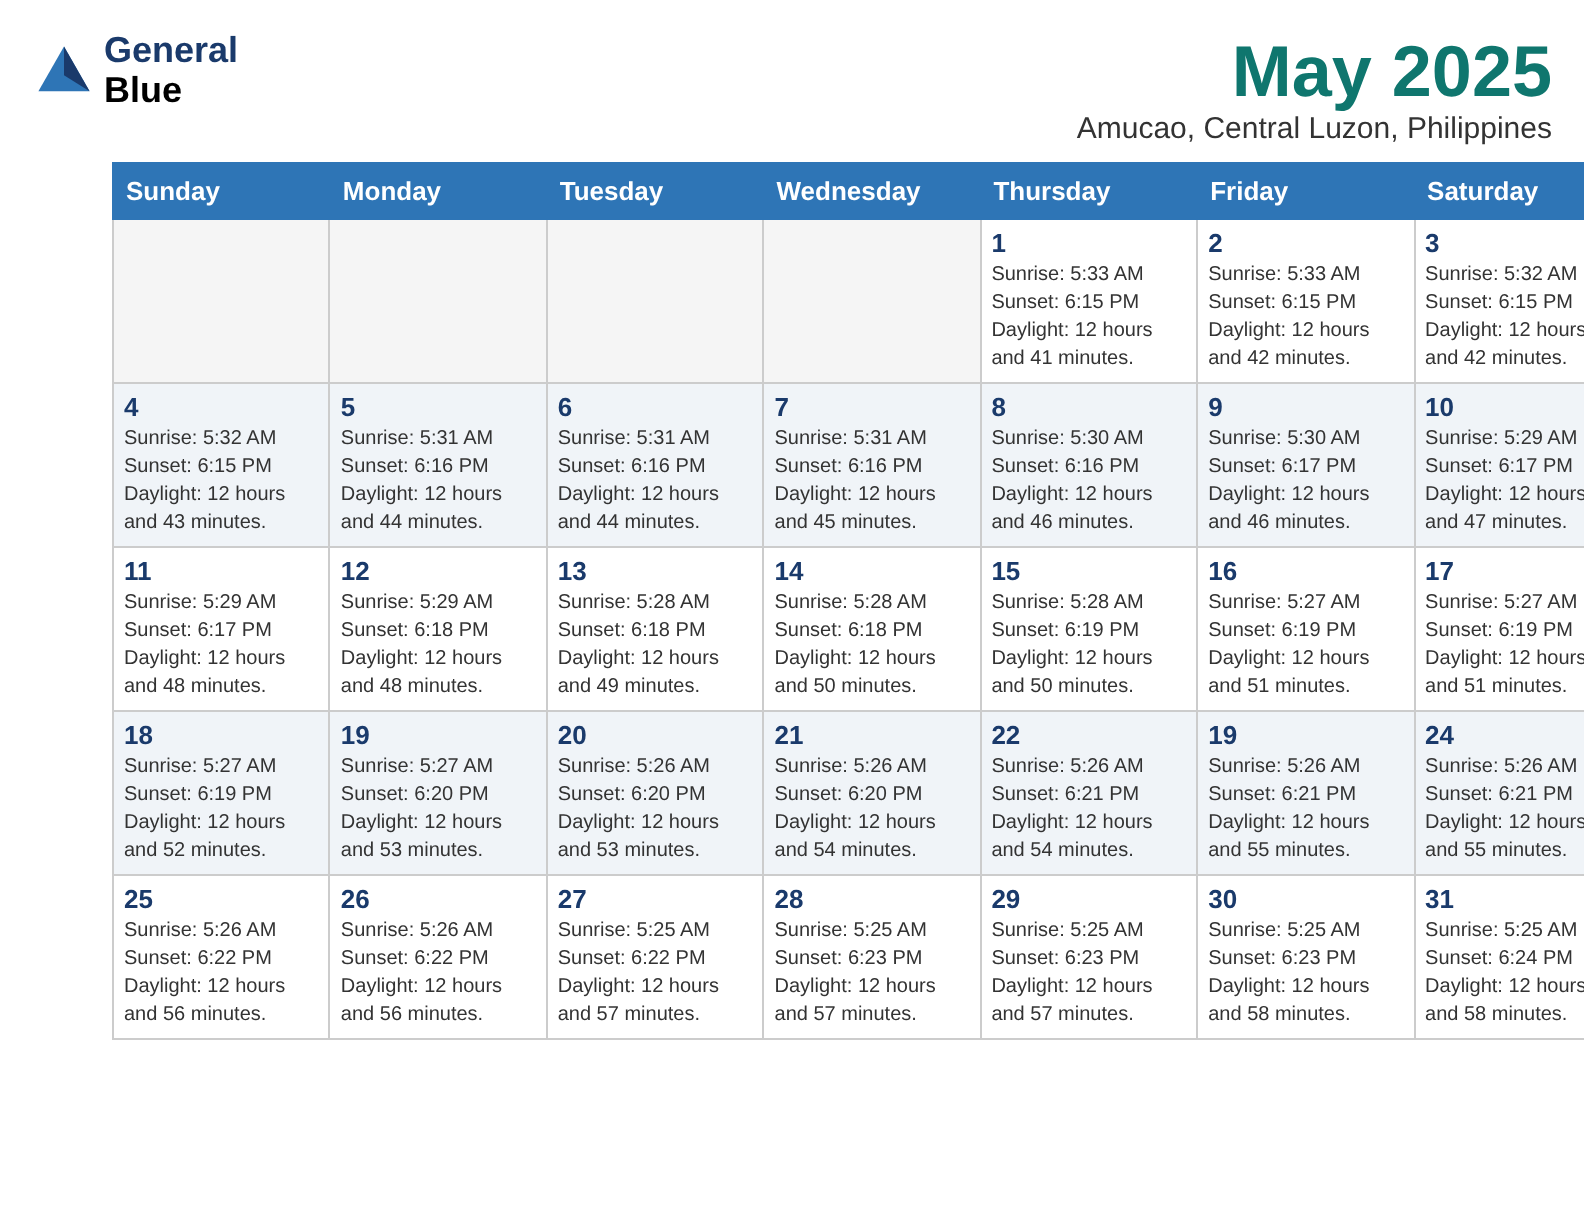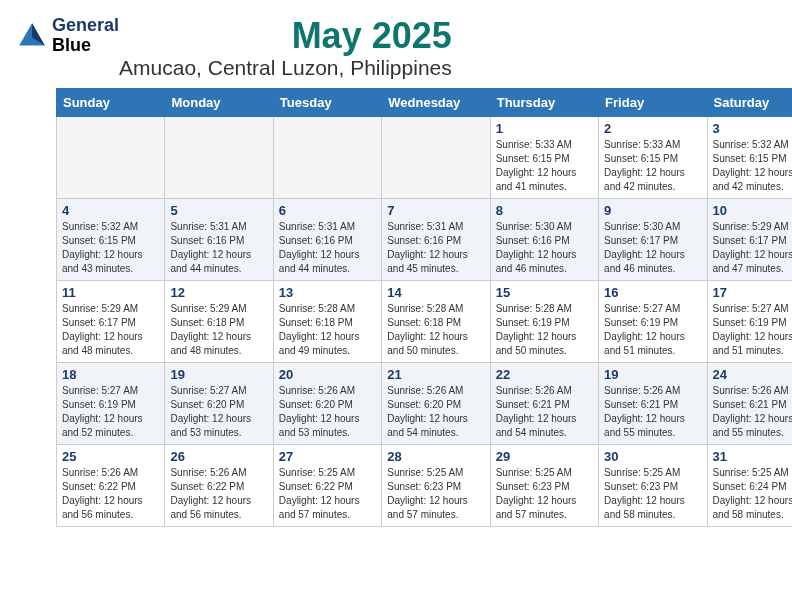--- a/index.html
+++ b/index.html
@@ -6,20 +6,21 @@
     body {
       font-family: Arial, sans-serif;
       background: #fff;
       width: 792px;
       min-height: 612px;
       padding: 16px;
     }
     .header {
       display: flex;
       align-items: flex-start;
+      justify-content: space-between;
       margin-bottom: 8px;
     }
     .logo {
       display: flex;
       align-items: center;
       gap: 4px;
     }
     .logo-text {
       font-size: 18px;
       font-weight: bold;
@@ -36,21 +37,21 @@
     .title-block {
       text-align: right;
     }
     .main-title {
       font-size: 36px;
       font-weight: bold;
       color: #0f766e;
       line-height: 1.1;
     }
     .subtitle {
-      font-size: 21px;
+      font-size: 15px;
       color: #333;
     }
     .calendar {
       width: 100%;
       border-collapse: collapse;
       border: 1px solid #ccc;
       margin-left: 40px;
     }
     .calendar th {
       background-color: #2e75b6;

